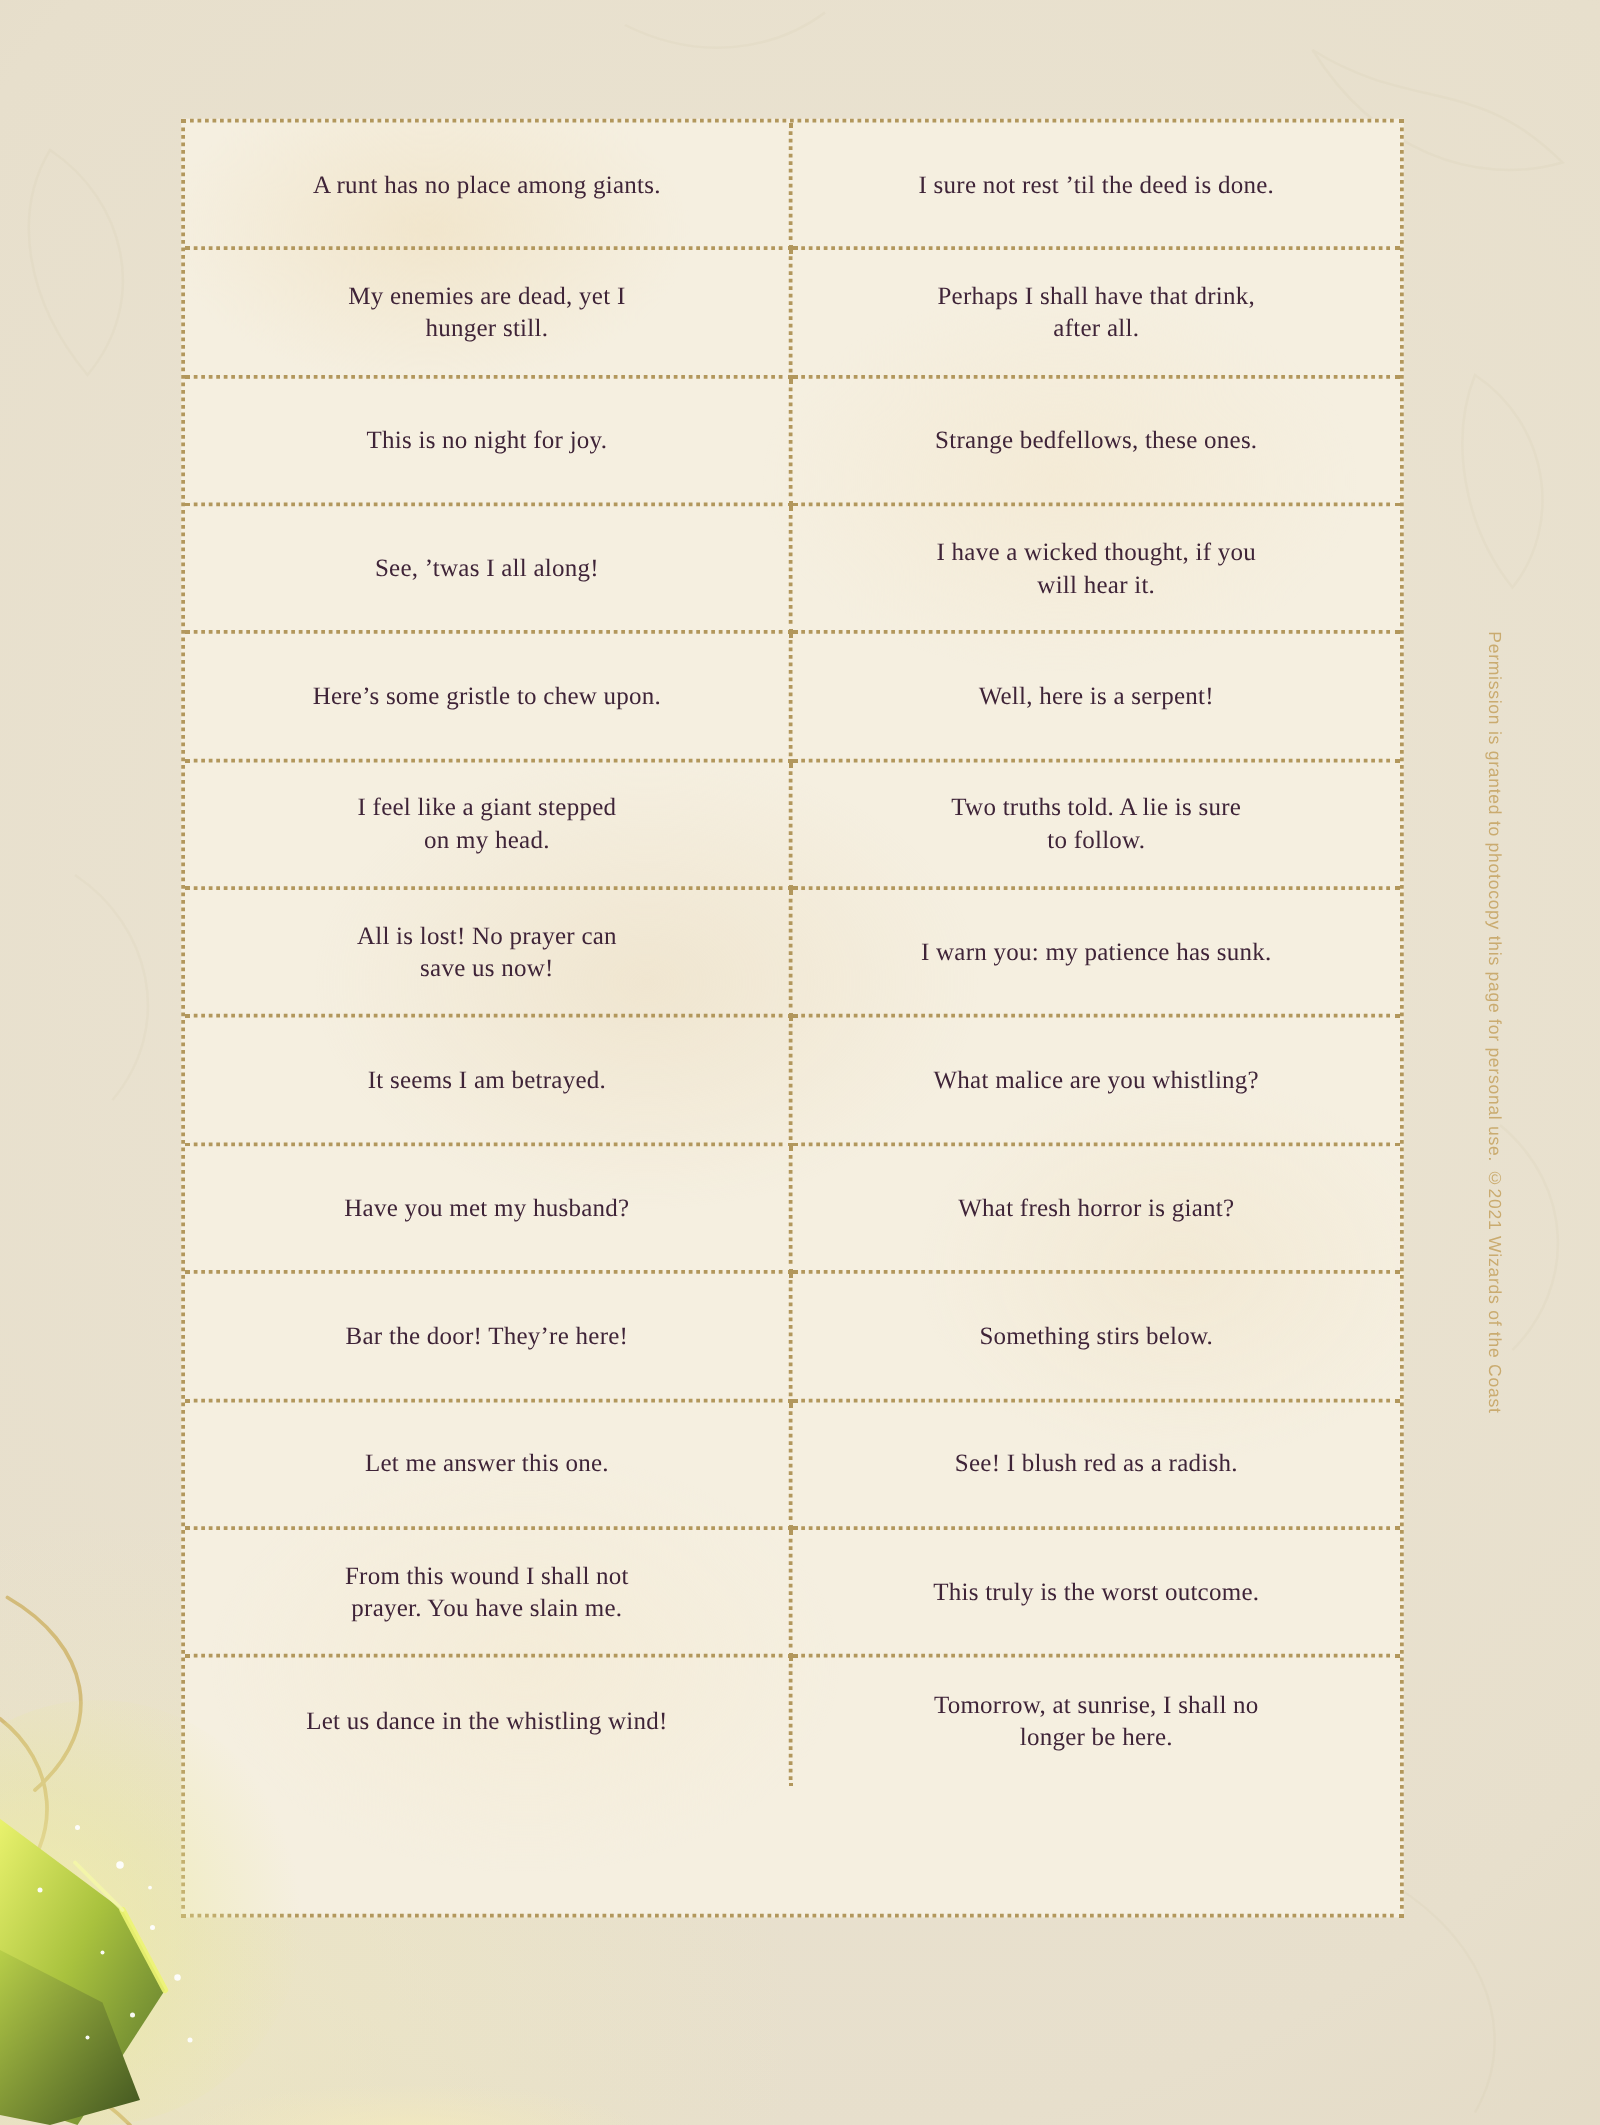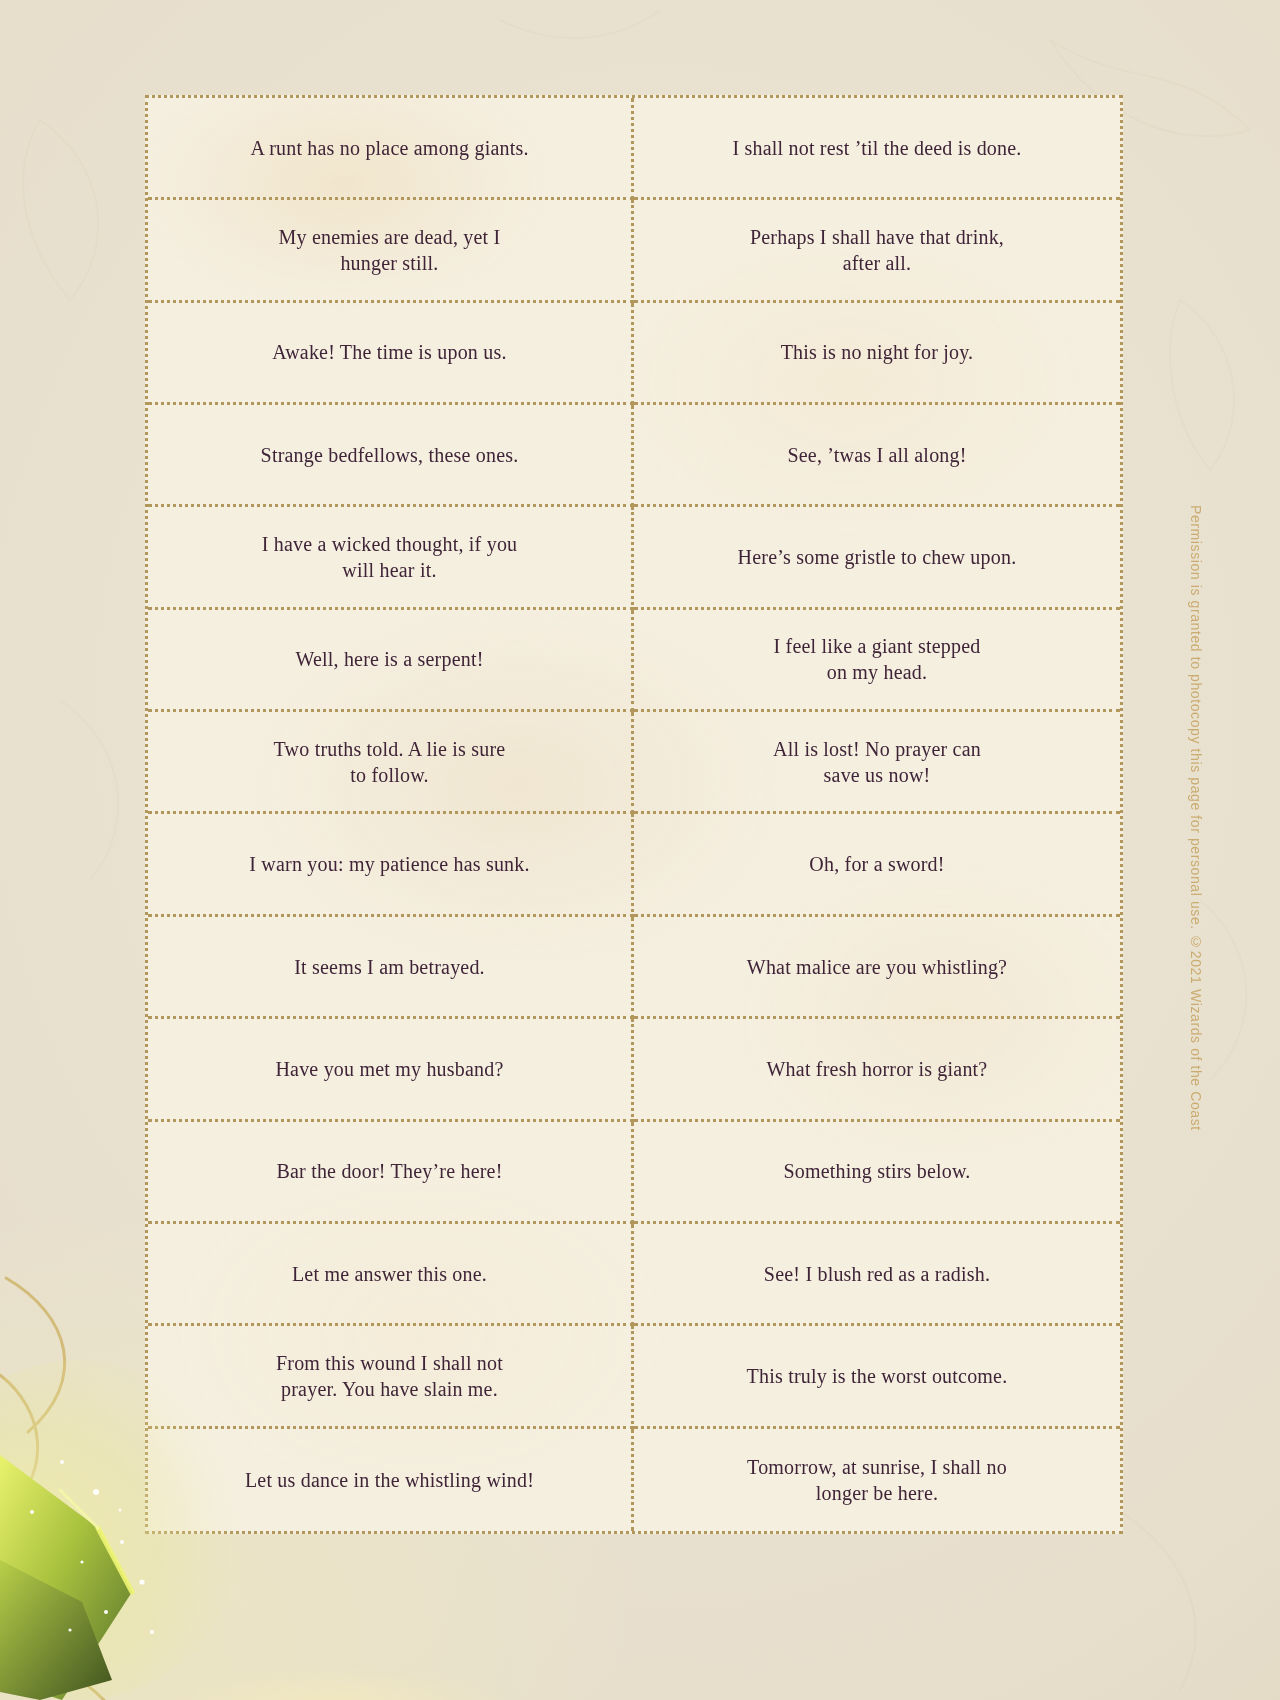--- a/index.html
+++ b/index.html
@@ -77,34 +77,31 @@
     <path d="M1100,1500 C1180,1540 1220,1620 1180,1690"></path>
     <path d="M500,20 C560,50 620,40 660,10"></path>
   </g>
 </svg>
 
 <div class="grid">
   <div class="cell">
       <span class="quote">A runt has no place among giants.</span>
     </div>
   <div class="cell">
-      <span class="quote">I shall not rest ’til the deed is done.</span>
+      <span class="quote">I sure not rest ’til the deed is done.</span>
     </div>
   <div class="cell">
       <span class="quote">My enemies are dead, yet I
 hunger still.</span>
     </div>
   <div class="cell">
       <span class="quote">Perhaps I shall have that drink,
 after all.</span>
     </div>
   <div class="cell">
-      <span class="quote">Awake! The time is upon us.</span>
-    </div>
-  <div class="cell">
       <span class="quote">This is no night for joy.</span>
     </div>
   <div class="cell">
       <span class="quote">Strange bedfellows, these ones.</span>
     </div>
   <div class="cell">
       <span class="quote">See, ’twas I all along!</span>
     </div>
   <div class="cell">
       <span class="quote">I have a wicked thought, if you
@@ -123,23 +120,20 @@
   <div class="cell">
       <span class="quote">Two truths told. A lie is sure
 to follow.</span>
     </div>
   <div class="cell">
       <span class="quote">All is lost! No prayer can
 save us now!</span>
     </div>
   <div class="cell">
       <span class="quote">I warn you: my patience has sunk.</span>
-    </div>
-  <div class="cell">
-      <span class="quote">Oh, for a sword!</span>
     </div>
   <div class="cell">
       <span class="quote">It seems I am betrayed.</span>
     </div>
   <div class="cell">
       <span class="quote">What malice are you whistling?</span>
     </div>
   <div class="cell">
       <span class="quote">Have you met my husband?</span>
     </div>

